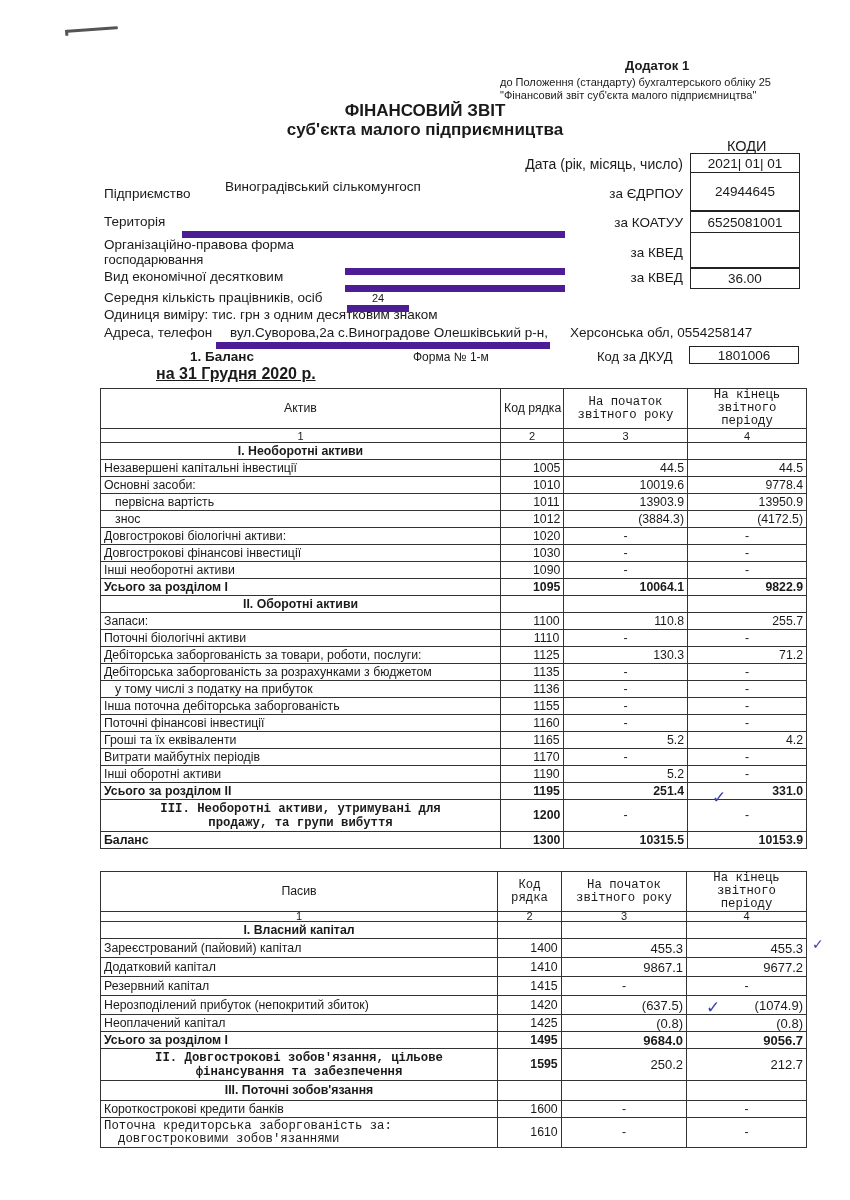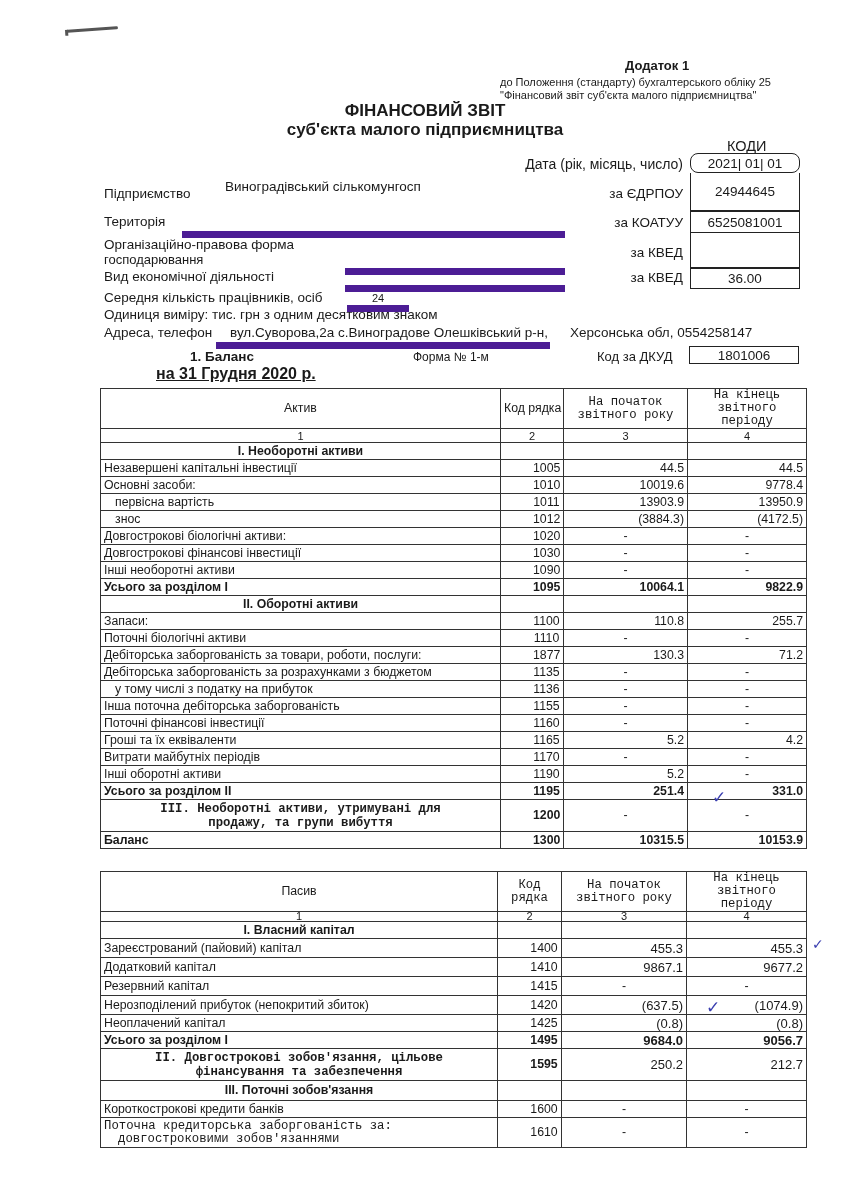--- a/index.html
+++ b/index.html
@@ -37,21 +37,21 @@
 <div class="abs appx-title">Додаток 1</div>
 <div class="abs appx-line" style="top:76px">до Положення (стандарту) бухгалтерського обліку 25</div>
 <div class="abs appx-line" style="top:89px">"Фінансовий звіт суб'єкта малого підприємництва"</div>
 
 <div class="abs doc-title" style="top:101px">ФІНАНСОВИЙ ЗВІТ</div>
 <div class="abs doc-title" style="top:120px">суб'єкта малого підприємництва</div>
 
 <div class="abs codes-head">КОДИ</div>
 
 <div class="abs code-label" style="left:513px; top:156px; font-size:14px;">Дата (рік, місяць, число)</div>
-<div class="abs code-box" style="top:153px; height:20px; line-height:19px;border-radius:8px;">2021| 01| 01</div>
+<div class="abs code-box" style="top:153px; height:20px; line-height:19px;">2021| 01| 01</div>
 
 <div class="abs code-label" style="left:513px; top:186px;">за ЄДРПОУ</div>
 <div class="abs code-box" style="top:173px; height:38px; line-height:38px; border-top:none;">24944645</div>
 
 <div class="abs code-label" style="left:513px; top:215px;">за КОАТУУ</div>
 <div class="abs code-box" style="top:211px; height:22px; line-height:21px;">6525081001</div>
 
 <div class="abs code-label" style="left:513px; top:245px;">за КВЕД</div>
 <div class="abs code-box" style="top:233px; height:35px; line-height:34px; border-top:none;"></div>
 
@@ -61,21 +61,21 @@
 <div class="abs lbl" style="left:104px; top:186px;">Підприємство</div>
 <div class="abs lbl" style="left:225px; top:179px;">Виноградівський сількомунгосп</div>
 
 <div class="abs lbl" style="left:104px; top:214px;">Територія</div>
 <div class="abs uline" style="left:182px; top:231px; width:383px;"></div>
 
 <div class="abs lbl" style="left:104px; top:237px;">Організаційно-правова форма</div>
 <div class="abs lbl" style="left:104px; top:252px; font-size:13px;">господарювання</div>
 <div class="abs uline" style="left:345px; top:268px; width:220px;"></div>
 
-<div class="abs lbl" style="left:104px; top:269px;">Вид економічної діяльності</div>
+<div class="abs lbl" style="left:104px; top:269px;">Вид економічної десятковим</div>
 <div class="abs uline" style="left:345px; top:285px; width:220px;"></div>
 
 <div class="abs lbl" style="left:104px; top:290px;">Середня кількість працівників, осіб</div>
 <div class="abs uline" style="left:347px; top:291px; width:62px; height:14px; text-align:center; font-size:11px; line-height:14px;">24</div>
 
 <div class="abs lbl" style="left:104px; top:307px;">Одиниця виміру: тис. грн з одним десятковим знаком</div>
 
 <div class="abs lbl" style="left:104px; top:325px;">Адреса, телефон</div>
 <div class="abs lbl uline" style="left:216px; top:325px; height:17px; padding-left:14px; padding-right:2px;">вул.Суворова,2а с.Виноградове  Олешківський р-н,</div>
 <div class="abs lbl" style="left:570px; top:325px;">Херсонська обл, 0554258147</div>
@@ -176,21 +176,21 @@
         <td class="r">255.7</td>
       </tr>
   <tr>
         <td>Поточні біологічні активи</td>
         <td class="c">1110</td>
         <td class="dash">-</td>
         <td class="dash">-</td>
       </tr>
   <tr>
         <td>Дебіторська заборгованість за товари, роботи, послуги:</td>
-        <td class="c">1877</td>
+        <td class="c">1125</td>
         <td class="r">130.3</td>
         <td class="r">71.2</td>
       </tr>
   <tr>
         <td>Дебіторська заборгованість за розрахунками з бюджетом</td>
         <td class="c">1135</td>
         <td class="dash">-</td>
         <td class="dash">-</td>
       </tr>
   <tr>

